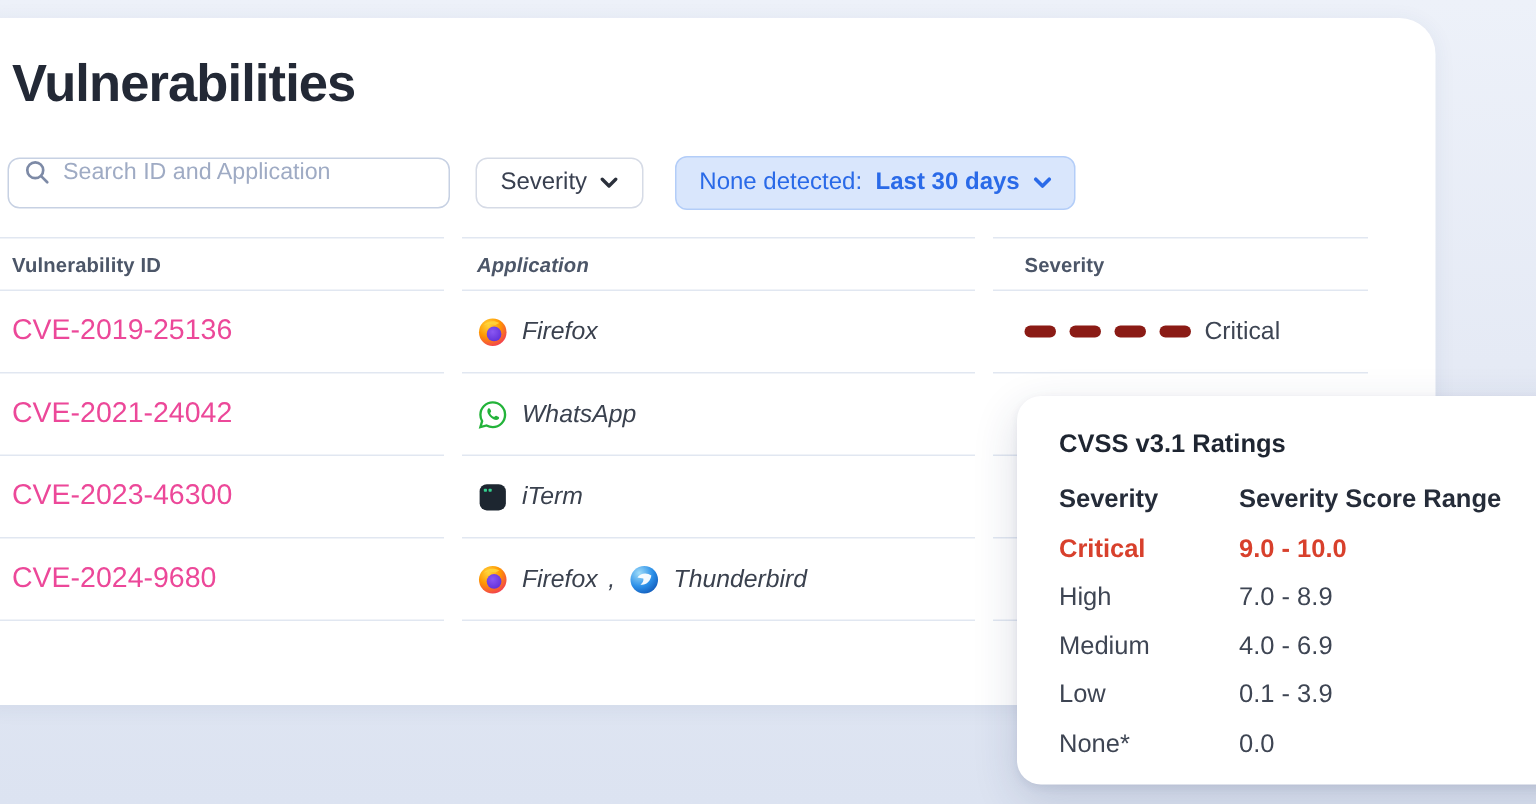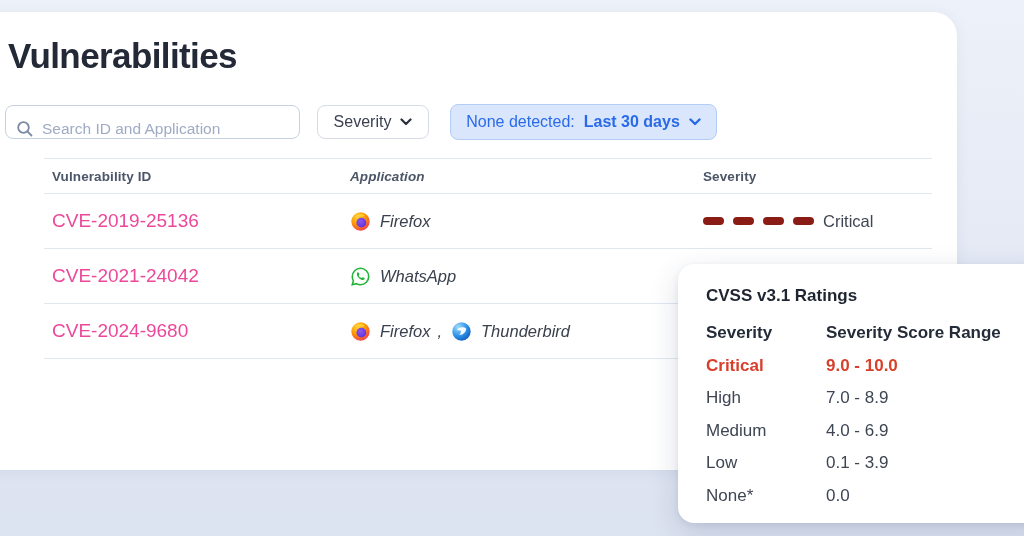--- a/index.html
+++ b/index.html
@@ -32,21 +32,21 @@
 
   
   .search-box {
     position: absolute;
     left: 5px; top: 105px;
     width: 295px; height: 34px;
     border: 1.5px solid #c7d1e3;
     border-radius: 8px;
     background: #fff;
     display: flex;
-    align-items: flex-end;
+    align-items: flex-start;
     padding: 0 10px;
     gap: 8px;
   }
   .search-box input {
     border: none; outline: none;
     flex: 1;
     font-family: "Liberation Sans", sans-serif;
     font-size: 15.5px;
     color: #3a414e;
     background: transparent;
@@ -82,21 +82,21 @@
 
   
   .vuln-table {
     position: absolute;
     left: 0; top: 158px;
     width: 912px;
   }
   .t-row {
     display: grid;
     grid-template-columns: 296px 342px 250px;
-    margin-left: 44px;
+    column-gap: 12px;
   }
   .t-head .t-cell {
     height: 36px;
     border-top: 1px solid #e1e7f1;
     border-bottom: 1px solid #e1e7f1;
     font-size: 13.5px;
     font-weight: 700;
     color: #4c5668;
     letter-spacing: 0.1px;
   }
@@ -247,20 +247,34 @@
           <svg width="21" height="21" viewBox="0 0 24 24">
             <path d="M12 2.6a9.4 9.4 0 0 1 0 18.8c-1.7 0-3.3-.45-4.7-1.24L2.6 21.4l1.3-4.5A9.35 9.35 0 0 1 2.6 12 9.4 9.4 0 0 1 12 2.6z" fill="#fff" stroke="#23b33a" stroke-width="1.8"></path>
             <path d="M8.4 7.4c.6-.6 1.3-.4 1.6.2l.7 1.4c.2.5-.1 1-.4 1.3-.3.3-.3.6-.1 1 .5.9 1.4 1.8 2.4 2.2.4.2.7.1 1-.2.3-.3.8-.6 1.3-.4l1.4.7c.6.3.8 1 .2 1.6-.9 1-2.3 1.1-3.6.5-1.7-.7-3.5-2.4-4.4-4.2-.7-1.4-.9-3.1-.1-4.1z" fill="#23b33a"></path>
           </svg>
         </span>
         <span>WhatsApp</span>
       </div>
       <div class="t-cell c3"></div>
     </div>
 
+    <div class="t-row">
+      <div class="t-cell c1 cell-id">CVE-2023-46300</div>
+      <div class="t-cell c2 cell-app">
+        <span class="icon">
+          <svg width="21" height="21" viewBox="0 0 24 24">
+            <rect x="2" y="2" width="20" height="20" rx="5.5" fill="#1d2630"></rect>
+            <rect x="5.2" y="5.5" width="2.4" height="2.4" rx="0.6" fill="#35d08e"></rect>
+            <rect x="8.8" y="5.5" width="2.4" height="2.4" rx="0.6" fill="#35d08e"></rect>
+          </svg>
+        </span>
+        <span>iTerm</span>
+      </div>
+      <div class="t-cell c3"></div>
+    </div>
 
 
     <div class="t-row">
       <div class="t-cell c1 cell-id">CVE-2024-9680</div>
       <div class="t-cell c2 cell-app">
         <span class="app-chip">
           <span class="icon">
             <svg width="21" height="21" viewBox="0 0 24 24">
               <circle cx="12" cy="12" r="10.5" fill="url(#g-ff)"></circle>
               <path d="M5 7c2-3.5 8-4.5 12-2l-3 1.5C9 5.5 6.5 6 5 7z" fill="#ffd43b" opacity="0.9"></path>

